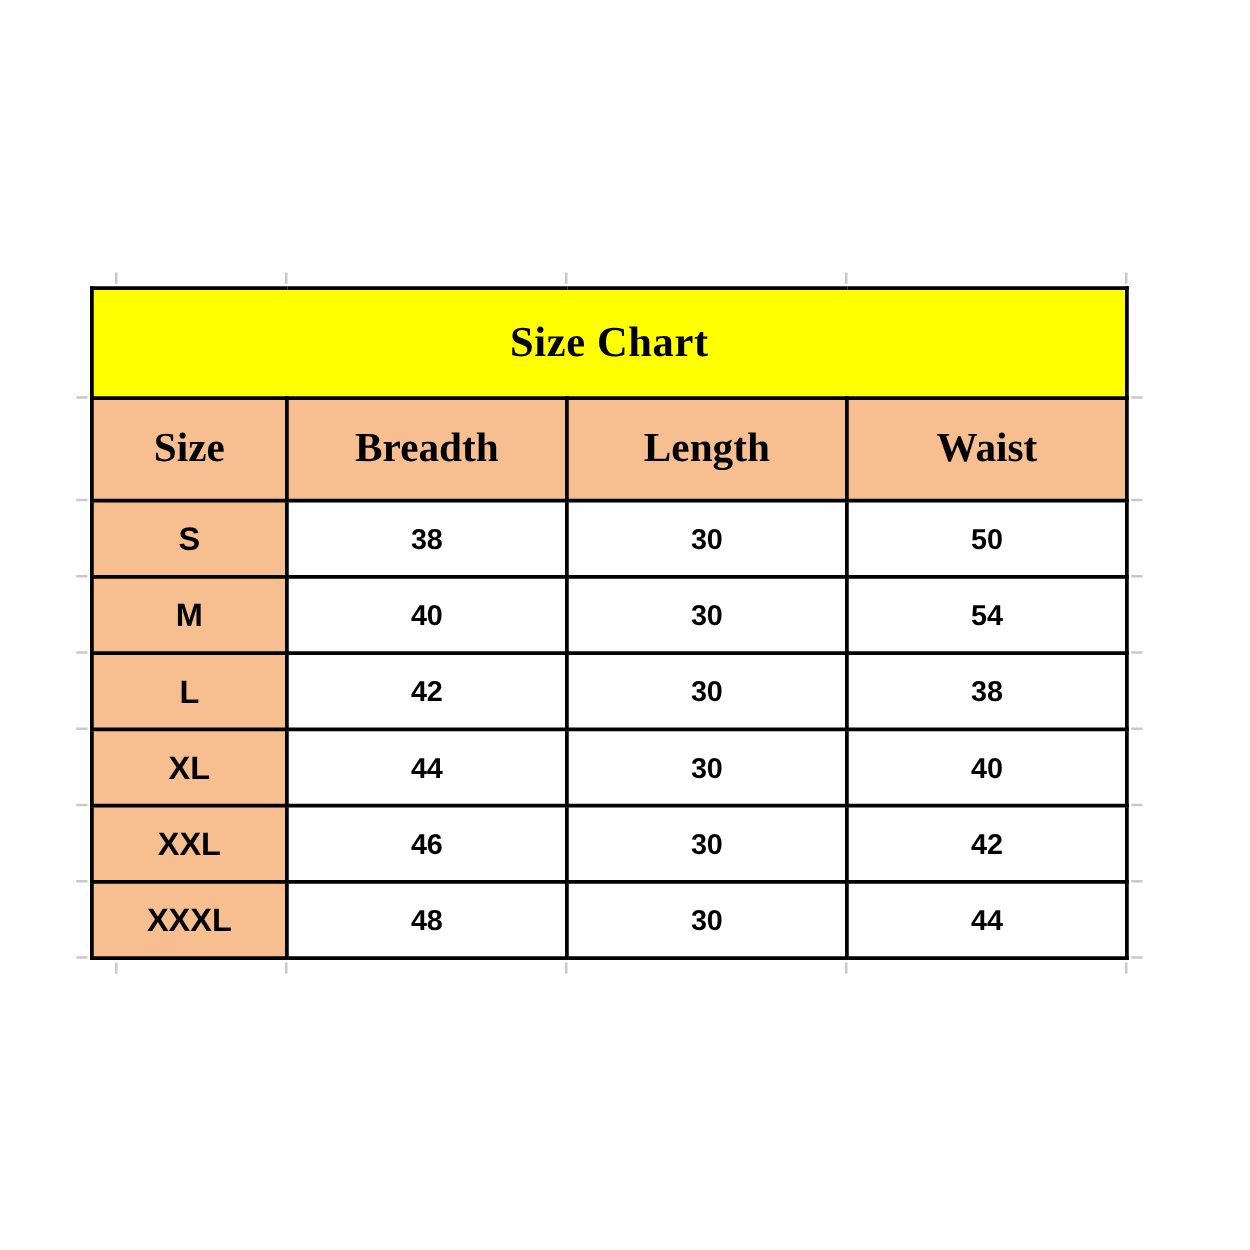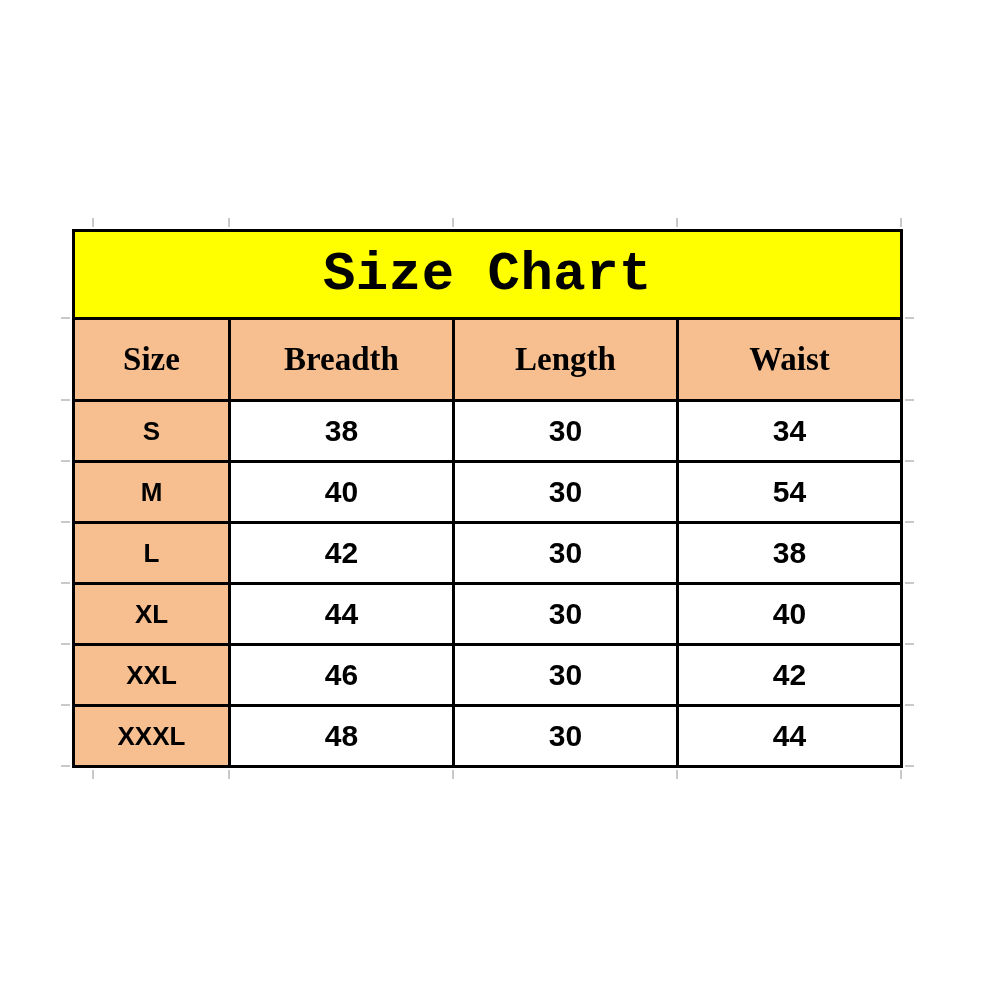--- a/index.html
+++ b/index.html
@@ -33,42 +33,42 @@
     border: 3px solid var(--border);
     text-align: center;
     vertical-align: middle;
     padding: 0;
   }
   tr.row-title  { height: 88px; }
   tr.row-header { height: 82px; }
   tr.row-data   { height: 61px; }
   .title-cell {
     background: var(--title-bg);
-    font-family: Liberation Mono, monospace;
+    font-family: Liberation Serif, serif;
     font-weight: bold;
-    font-size: 54px;
+    font-size: 34px;
     letter-spacing: 0.5px;
   }
   th.header-cell {
     background: var(--header-bg);
     font-family: "Liberation Serif", serif;
     font-weight: bold;
     font-size: 33px;
   }
   td.size-cell {
     background: var(--header-bg);
     font-family: "Liberation Sans", sans-serif;
     font-weight: bold;
     font-size: 26px;
   }
   td.val-cell {
     background: var(--cell-bg);
     font-family: "Liberation Sans", sans-serif;
     font-weight: bold;
-    font-size: 30px;
+    font-size: 23px;
   }
   .tick {
     position: absolute;
     background: var(--gridline);
   }
   .tick.h { width: 9px; height: 2px; }
   .tick.v { width: 2px; height: 9px; }
 </style>
 </head>
 <body>
@@ -88,21 +88,21 @@
       <tr class="row-header">
         <th class="header-cell">Size</th>
         <th class="header-cell">Breadth</th>
         <th class="header-cell">Length</th>
         <th class="header-cell">Waist</th>
       </tr>
       <tr class="row-data">
         <td class="size-cell">S</td>
         <td class="val-cell">38</td>
         <td class="val-cell">30</td>
-        <td class="val-cell">34</td>
+        <td class="val-cell">50</td>
       </tr>
       <tr class="row-data">
         <td class="size-cell">M</td>
         <td class="val-cell">40</td>
         <td class="val-cell">30</td>
         <td class="val-cell">54</td>
       </tr>
       <tr class="row-data">
         <td class="size-cell">L</td>
         <td class="val-cell">42</td>

